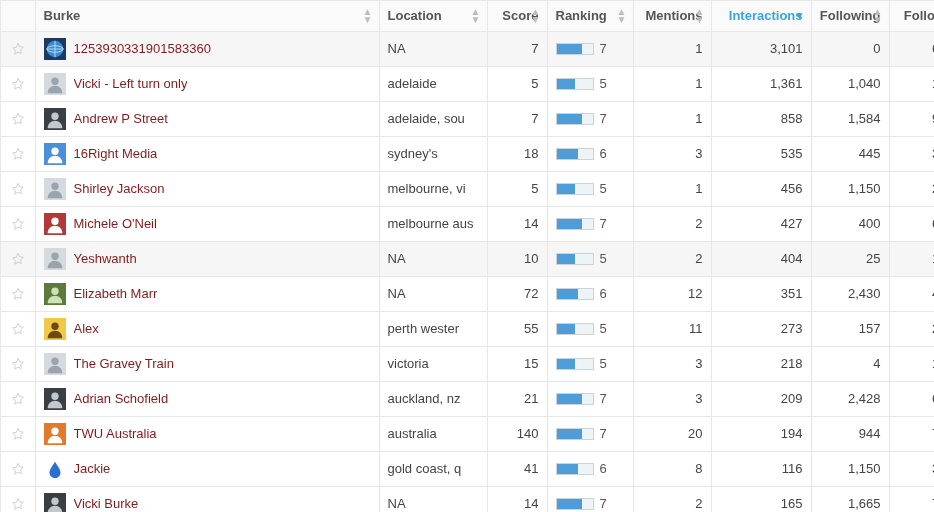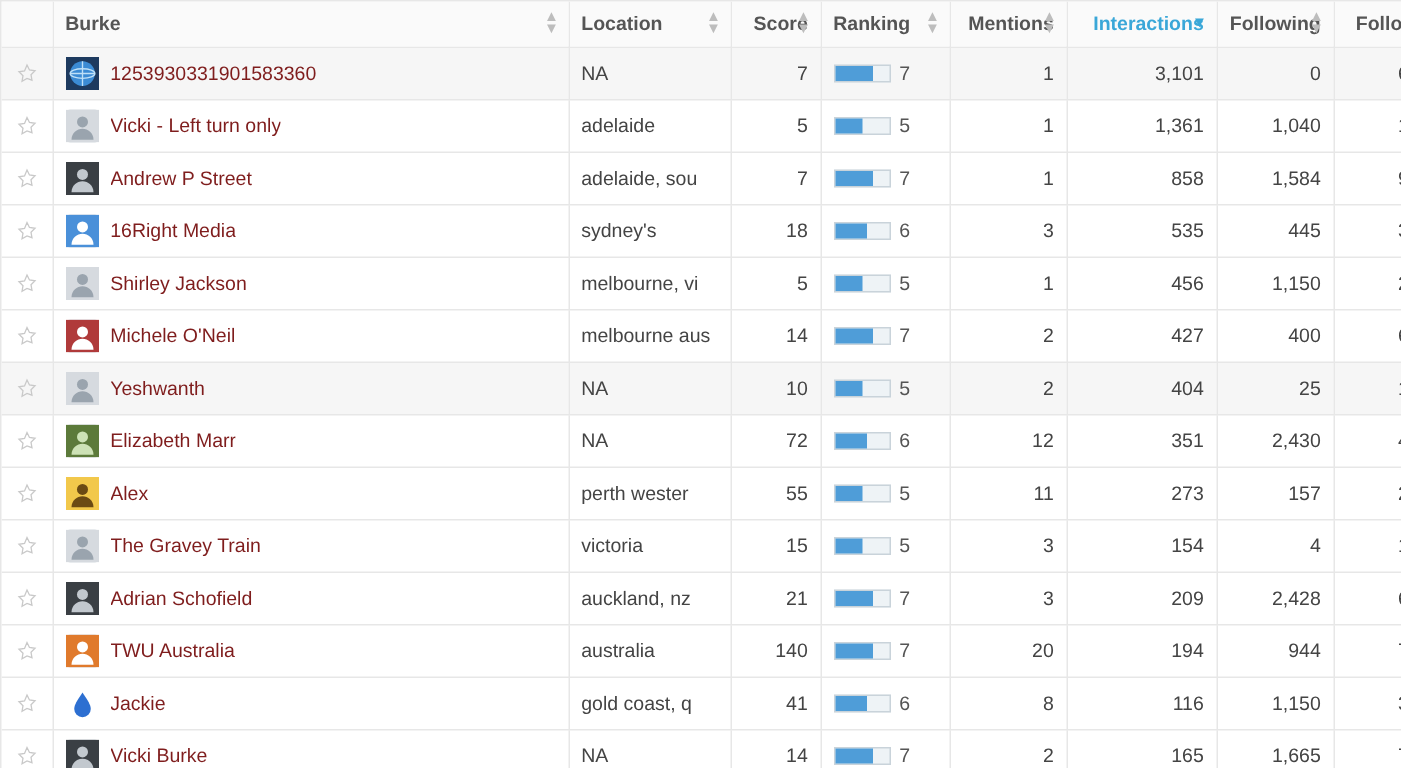--- a/index.html
+++ b/index.html
@@ -434,21 +434,21 @@
           <td class="right">15</td>
           <td>
             <div class="rank-cell">
               <span class="rank-bar">
                 <div class="rank-fill" style="width:50%"></div>
               </span>
               <span class="rank-val">5</span>
             </div>
           </td>
           <td class="right">3</td>
-          <td class="right">154</td>
+          <td class="right">218</td>
           <td class="right">4</td>
           <td class="right">1,869</td>
         </tr>
         <tr>
           <td class="col-star"><span class="star-icon"><svg viewBox="0 0 24 24">
                 <path d="M12 3.5l2.47 5 5.53.8-4 3.9.95 5.5L12 16.9l-4.95 2.8.95-5.5-4-3.9 5.53-.8z"></path>
               </svg></span></td>
           <td>
             <div class="name-cell">
               <span class="avatar">

